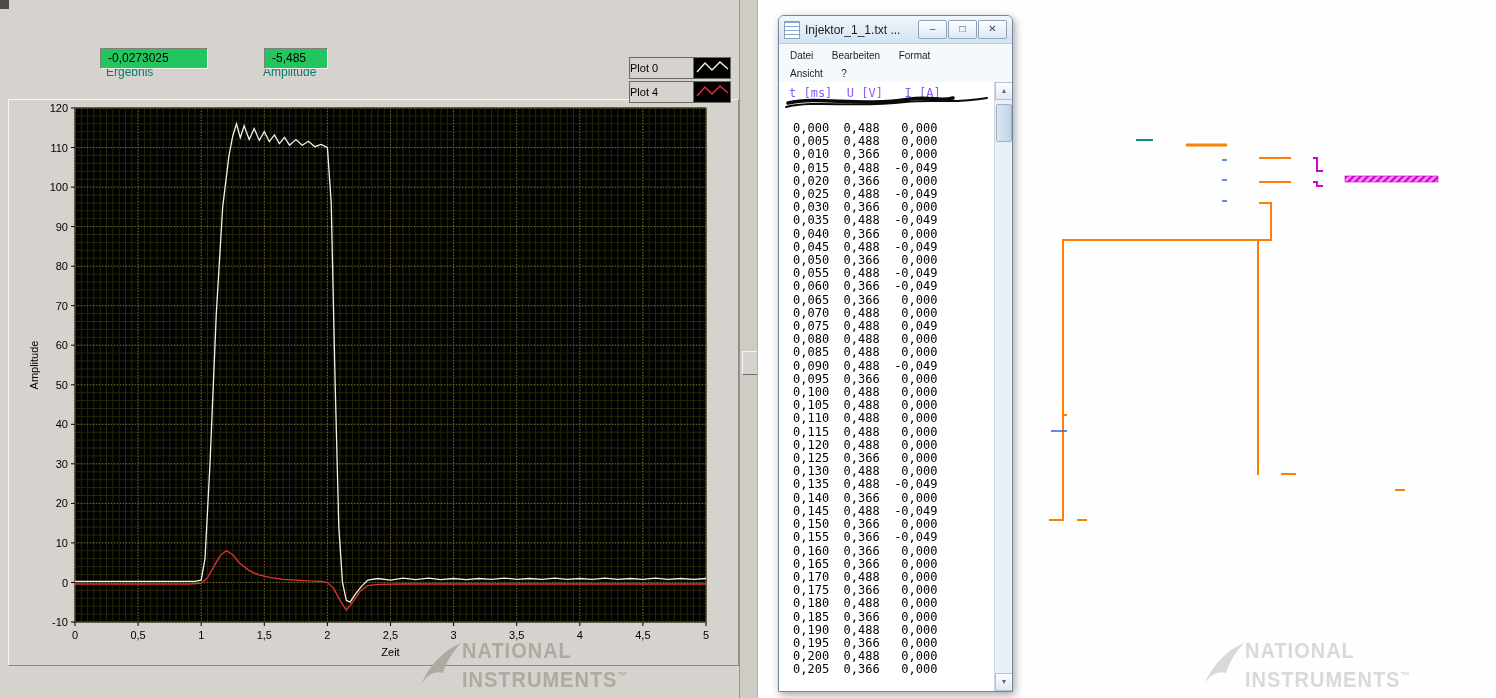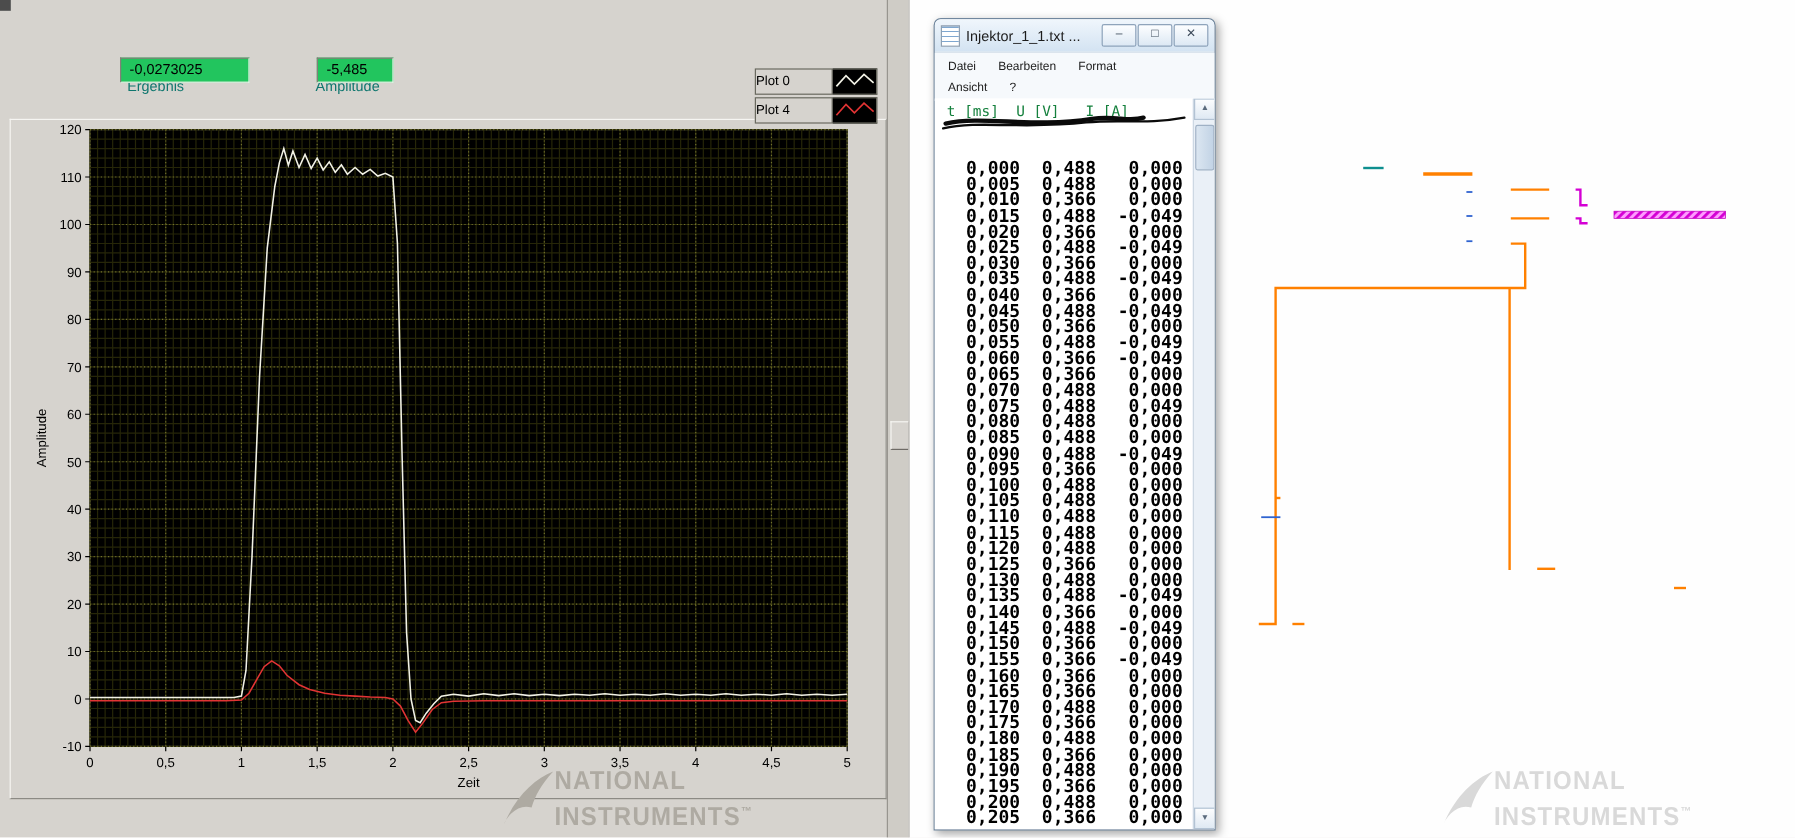--- a/index.html
+++ b/index.html
@@ -51,24 +51,24 @@
     background-image:repeating-linear-gradient(0deg,transparent 0 3px,#7fa7d0 3px 4px);margin-right:5px;}
   #np-title{flex:1;font-size:12px;color:#1c1c1c;white-space:nowrap;overflow:hidden;}
   .np-btn{width:27px;height:17px;margin-left:1px;border:1px solid #8fa4bb;border-radius:2px;
     background:linear-gradient(#fdfeff,#dce8f4);font-size:10px;line-height:15px;
     text-align:center;color:#3c4a5a;}
   #np-menubar{background:#f6f9fc;border-bottom:1px solid #dde6ef;padding:1px 0 2px 4px;}
   .menu-row{height:18px;}
   .menu-item{display:inline-block;padding:0 7px;font-size:10px;line-height:18px;color:#222;}
   #np-content{position:absolute;left:0;top:66px;right:0;bottom:0;background:#fff;overflow:hidden;}
   #np-header{position:absolute;left:10px;top:4px;font-family:"DejaVu Sans Mono",monospace;
-    font-size:12px;color:#15803d;white-space:pre;}
+    font-size:12px;color:#8b5cf6;white-space:pre;}
   #np-scribble{position:absolute;left:6px;top:12px;}
-  #np-body{position:absolute;left:10px;top:36px;margin:16px;font-family:"DejaVu Sans Mono",monospace;
-    font-size:15px;line-height:13.2px;color:#000;white-space:pre;font-weight:bold;}
+  #np-body{position:absolute;left:10px;top:36px;margin:4px;font-family:"DejaVu Sans Mono",monospace;
+    font-size:12px;line-height:13.2px;color:#000;white-space:pre;}
   #np-scrollbar{position:absolute;right:0;top:0;bottom:0;width:17px;background:#eaf0f7;
     border-left:1px solid #cdd8e3;}
   .np-arrow{position:absolute;left:0;width:16px;height:16px;background:linear-gradient(#fcfdfe,#dfe9f3);
     border:1px solid #b3c3d4;font-size:7px;text-align:center;line-height:15px;color:#5b6b7d;}
   #np-sb-thumb{position:absolute;left:1px;top:22px;width:14px;height:36px;border-radius:2px;
     background:linear-gradient(90deg,#dbe6f1,#c2d3e5);border:1px solid #9fb1c5;}
 
   
   #diagram{left:757px;top:0;width:739px;height:698px;background:#fefefe;border-left:1px solid #b5b2ac;}
 </style>

